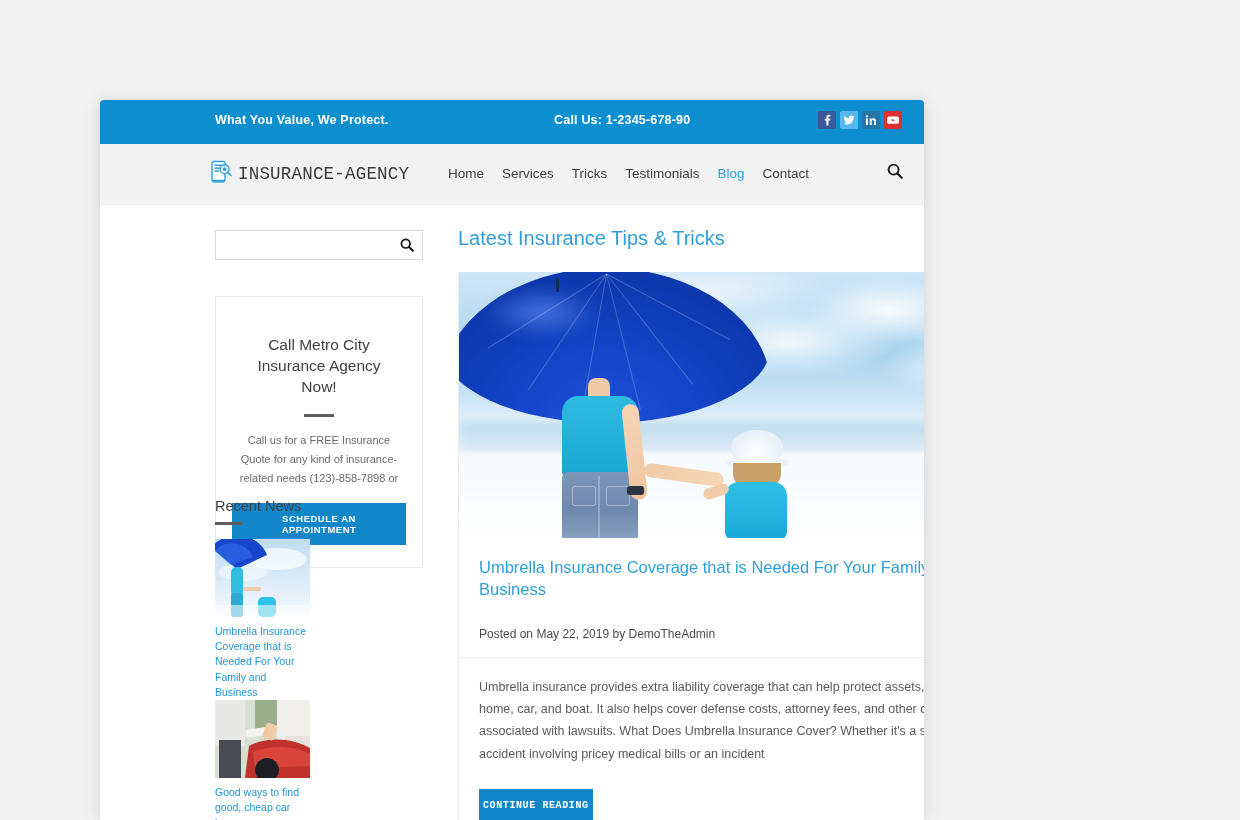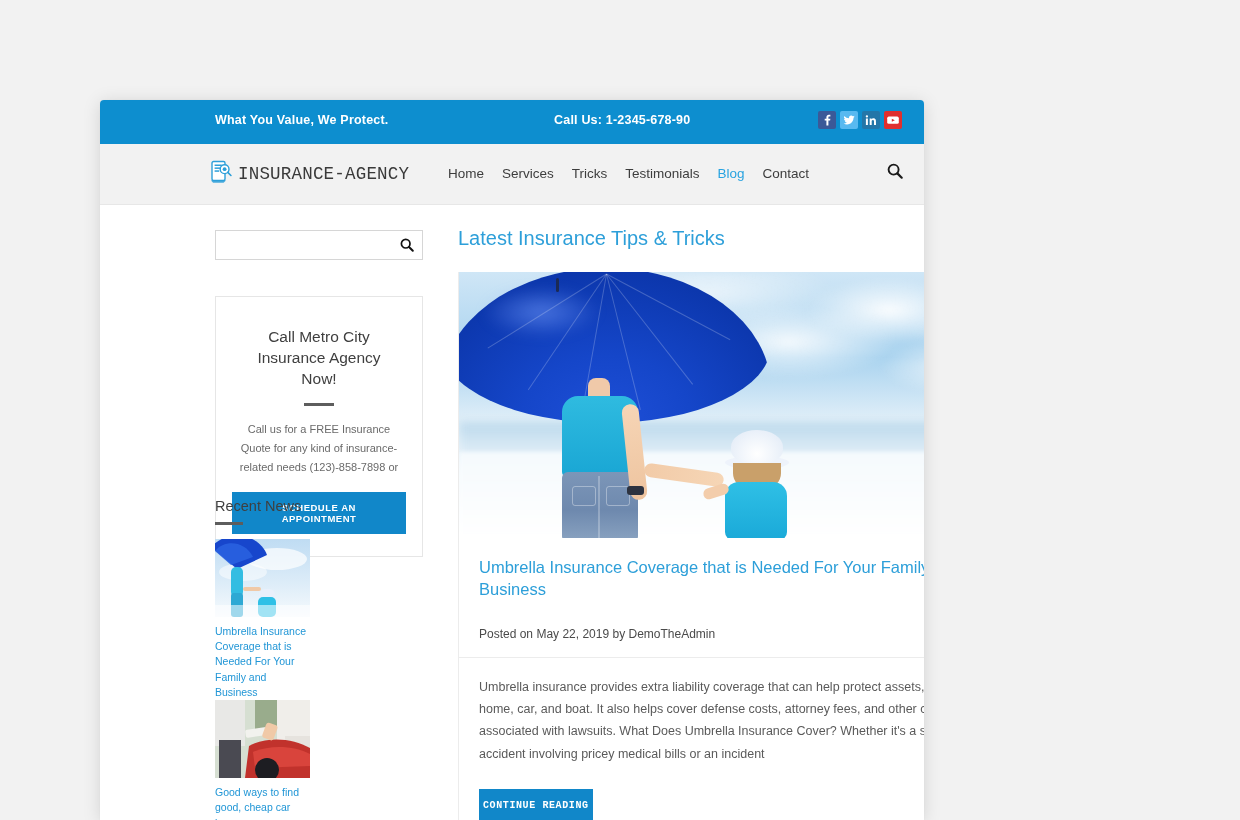--- a/index.html
+++ b/index.html
@@ -79,21 +79,21 @@
     font-family:"Liberation Sans", sans-serif;color:#333;
   }
   .searchbox .sbtn{position:absolute;right:7px;top:6px;cursor:pointer;}
 
   .callcard{
     position:absolute;left:0;top:66px;width:208px;
     border:1px solid #e6e6e6;box-sizing:border-box;padding:22px 16px 22px;
     text-align:center;background:#fff;
   }
   .callcard h3{
-    margin:8px;font-size:15.5px;font-weight:normal;color:#3f3f3f;line-height:1.35;
+    margin:16px;font-size:15.5px;font-weight:normal;color:#3f3f3f;line-height:1.35;
   }
   .callcard .rule{width:30px;height:3px;background:#5d5d5d;margin:13px auto 14px;}
   .callcard p{
     margin:0;font-size:11px;color:#6a6a6a;line-height:1.72;
   }
   .appt-btn{
     display:inline-block;margin-top:16px;background:#1187c9;color:#fff;
     font-size:9.5px;font-weight:bold;letter-spacing:.5px;padding:10px 14px;
     border:0;cursor:pointer;font-family:"Liberation Sans", sans-serif;
   }

